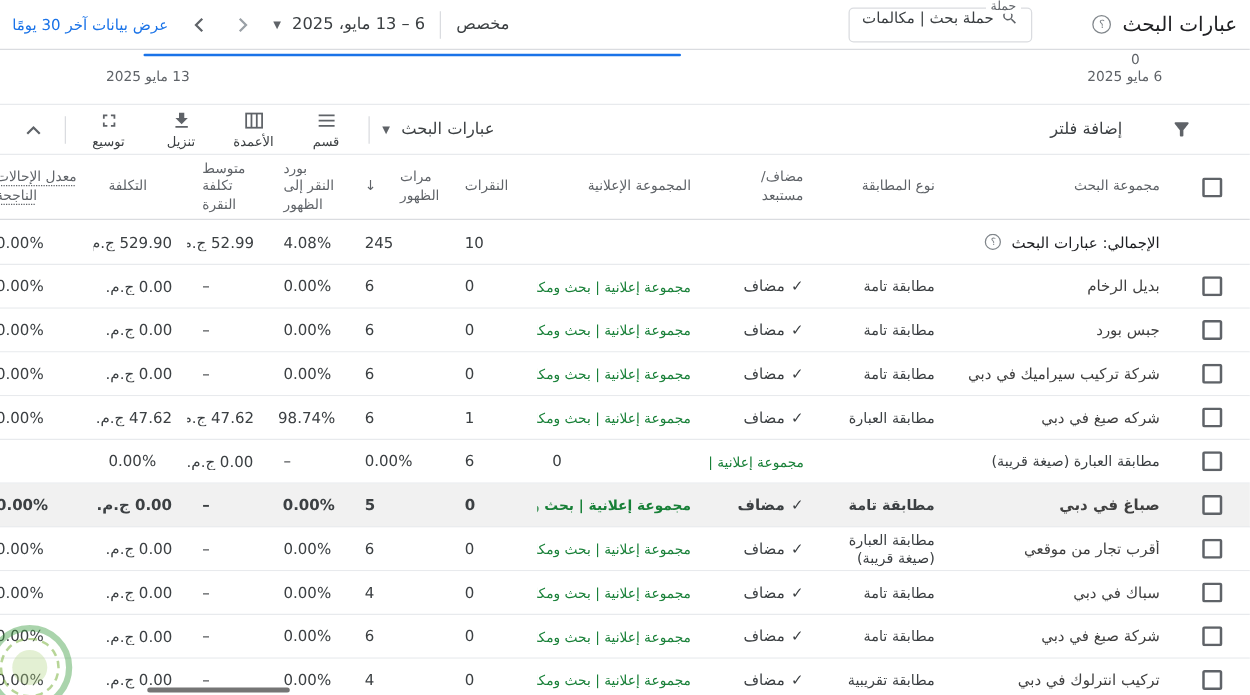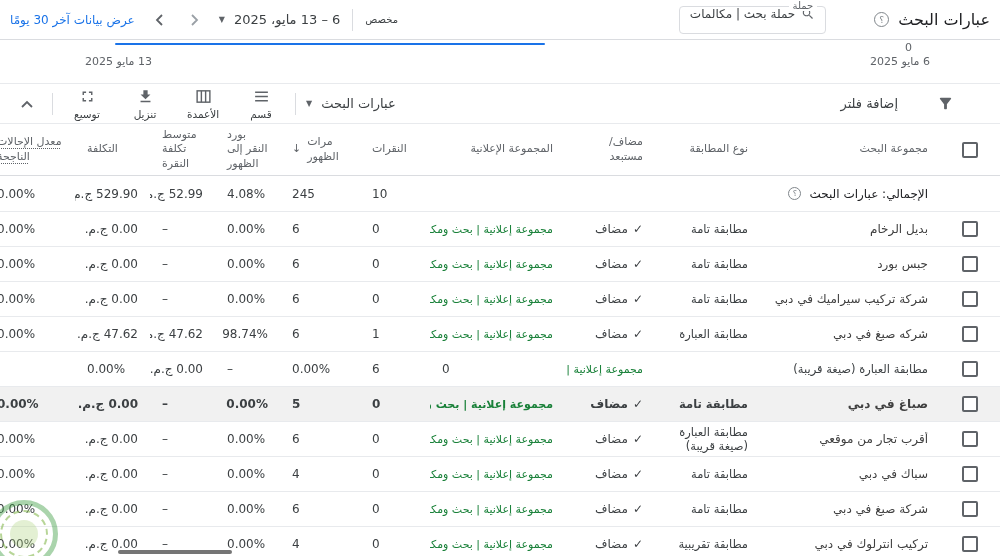--- a/index.html
+++ b/index.html
@@ -11,21 +11,21 @@
   
   .topbar{height:40px;display:flex;align-items:center;border-bottom:1px solid #dadce0;padding:0 10px;background:#fff}
   .page-title{font-size:16px;font-weight:400;color:#202124;margin-inline-end:9px;white-space:nowrap}
   .help-circle{display:inline-flex;align-items:center;justify-content:center;width:15px;height:15px;border:1px solid #80868b;border-radius:50%;font-size:9px;color:#80868b;flex:none}
   .help-circle.small{width:13px;height:13px;font-size:8px}
   .chip{position:relative;display:flex;align-items:flex-start;gap:6px;height:28px;border:1px solid #dadce0;border-radius:4px;padding:0 10px;margin-inline-start:48px;background:#fff}
   .chip-label{position:absolute;top:-7px;right:8px;background:#fff;padding:0 4px;font-size:10px;color:#5f6368}
   .chip-value{font-size:12px;color:#3c4043;white-space:nowrap}
   .spacer{flex:1}
   .topbar-left{display:flex;align-items:center;gap:12px}
-  .preset{font-size:10px;color:#3c4043;white-space:nowrap}
+  .preset{font-size:13px;color:#3c4043;white-space:nowrap}
   .vdiv{width:1px;height:22px;background:#dadce0;flex:none}
   .date-btn{display:flex;align-items:center;gap:9px;font-size:13px;color:#3c4043;white-space:nowrap}
   .caret{font-size:8px;color:#5f6368;line-height:1}
   .chev-btn{width:24px;height:24px;display:flex;align-items:center;justify-content:center}
   .link-blue{color:#1a73e8;font-size:12px;text-decoration:none;white-space:nowrap;cursor:pointer}
 
   
   .chart-strip{position:relative;height:44px;border-bottom:1px solid #e8eaed;background:#fff}
   .chart-line{position:absolute;top:3px;left:115px;width:430px;height:2px;background:#1a73e8;border-radius:2px}
   .y-zero{position:absolute;top:1px;right:88px;font-size:11px;color:#5f6368}
@@ -38,21 +38,21 @@
   .text-btn{font-size:13px;color:#3c4043;margin-inline-start:24px;white-space:nowrap}
   .dd{display:flex;align-items:center;gap:9px;font-size:13px;color:#3c4043;white-space:nowrap}
   .tool{display:flex;flex-direction:column;align-items:center;justify-content:flex-end;gap:3px;width:48px;color:#3c4043;font-size:10.5px;padding:2px 0;white-space:nowrap}
   .collapse-btn{width:30px;height:30px;display:flex;align-items:center;justify-content:center}
 
   
   .grid-row{display:grid;grid-template-columns:60px 180px 105px 90px 135px 70px 80px 65px 65px 75px 90px;align-items:center}
   .thead{height:52px;border-bottom:1px solid #dadce0;background:#fff}
   .th{font-size:11px;color:#5f6368;padding:0 12px;line-height:1.3}
   .th.num{text-align:left}
-  .th-flex{display:flex;align-items:center;gap:6px;justify-content:flex-end}
+  .th-flex{display:flex;align-items:center;gap:19px;justify-content:flex-end}
   .sort-arrow{font-size:11px;color:#5f6368}
   .dotted{text-decoration:underline dotted;text-underline-offset:3px}
   .cell{padding:0 12px;font-size:12px;color:#3c4043;overflow:hidden}
   .cell.num{text-align:left;white-space:nowrap}
   .row-total{height:36px;border-bottom:1px solid #e8eaed;background:#fff}
   .tr{height:35px;border-bottom:1px solid #e8eaed;background:#fff}
   .tr.hl{background:#f1f1f1;font-weight:700}
   .term{color:#404040;white-space:nowrap}
   .match{font-size:11.5px;line-height:1.25}
   .adgroup{color:#188038;font-size:11px;white-space:nowrap;cursor:pointer}

